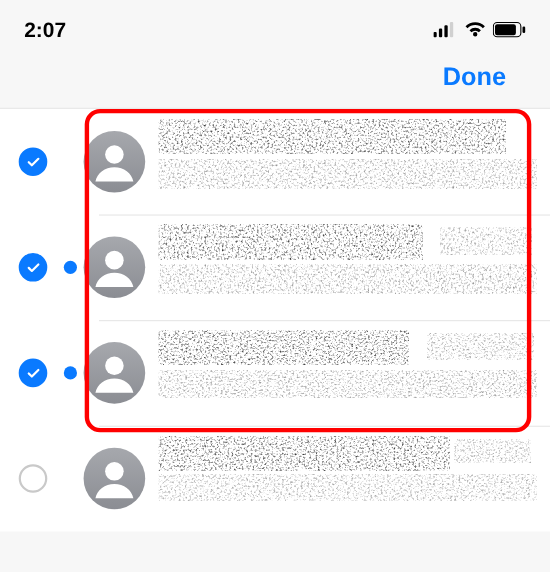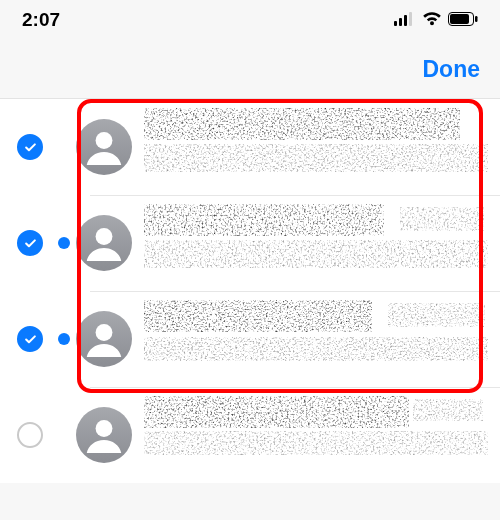--- a/index.html
+++ b/index.html
@@ -1,20 +1,20 @@
 <!DOCTYPE html>
 <html><head>
 <meta charset="utf-8">
 <style>
   html,body{margin:0;padding:0;width:500px;height:520px;overflow:hidden;font-family:-apple-system,"Helvetica Neue",Arial,sans-serif;background:#f7f7f7;color:#000}
-  .statusbar{height:40px;background:#f7f7f7;display:flex;align-items:center;justify-content:space-between;padding:0 22px;font-size:19px;font-weight:600}
+  .statusbar{height:40px;background:#f7f7f7;display:flex;align-items:flex-end;justify-content:space-between;padding:0 22px;font-size:19px;font-weight:600}
   .statusbar .right{display:flex;align-items:center;gap:6px}
   .navbar{height:58px;background:#f7f7f7;display:flex;align-items:center;position:relative;border-bottom:1px solid #e3e3e3}
   .nav-title{position:absolute;left:0;right:0;text-align:center;font-size:23px;font-weight:700}
-  .nav-done{margin-left:auto;margin-right:20px;font-size:23px;font-weight:700;color:#0a7aff;position:relative;z-index:2}
+  .nav-done{margin-left:auto;margin-right:40px;font-size:23px;font-weight:700;color:#0a7aff;position:relative;z-index:2}
   .list{position:relative;background:#fff}
   .highlight{position:absolute;border:4px solid #ff0000;border-radius:14px;pointer-events:none;z-index:5}
   .row{height:96px;display:flex;align-items:center;position:relative;background:#fff}
   .row+.row::before{content:"";position:absolute;left:90px;right:0;top:0;height:1px;background:#e6e6e6}
   .check-slot{width:60px;display:flex;align-items:center;justify-content:center}
   .check-circle{width:26px;height:26px;border-radius:50%;border:2px solid #c9c9c9;box-sizing:border-box}
   .check-circle.checked{background:#0a7aff;border-color:#0a7aff;color:#fff;display:flex;align-items:center;justify-content:center}
   .check-circle.checked svg{width:15px;height:15px}
   .unread-dot{width:12px;height:12px;border-radius:50%;background:#0a7aff;margin-left:-2px;margin-right:6px}
   .unread-spacer{width:16px}

